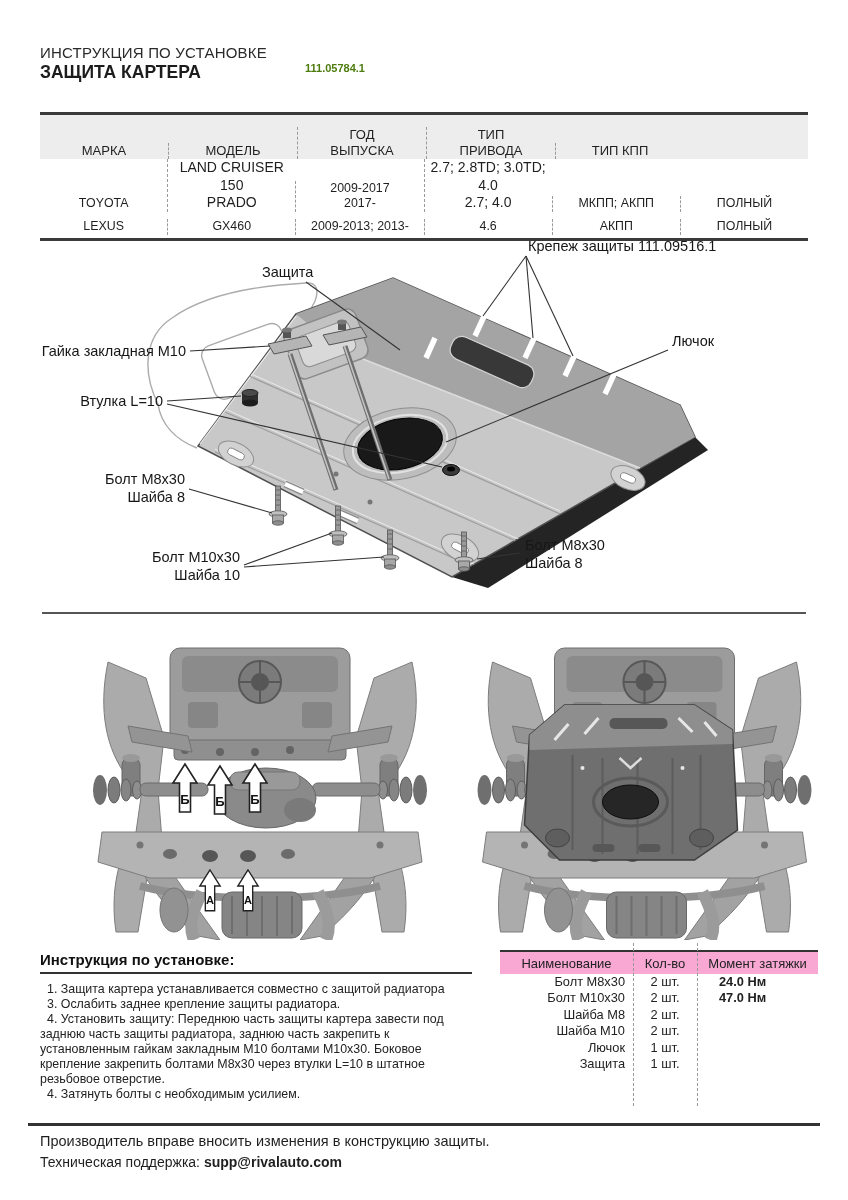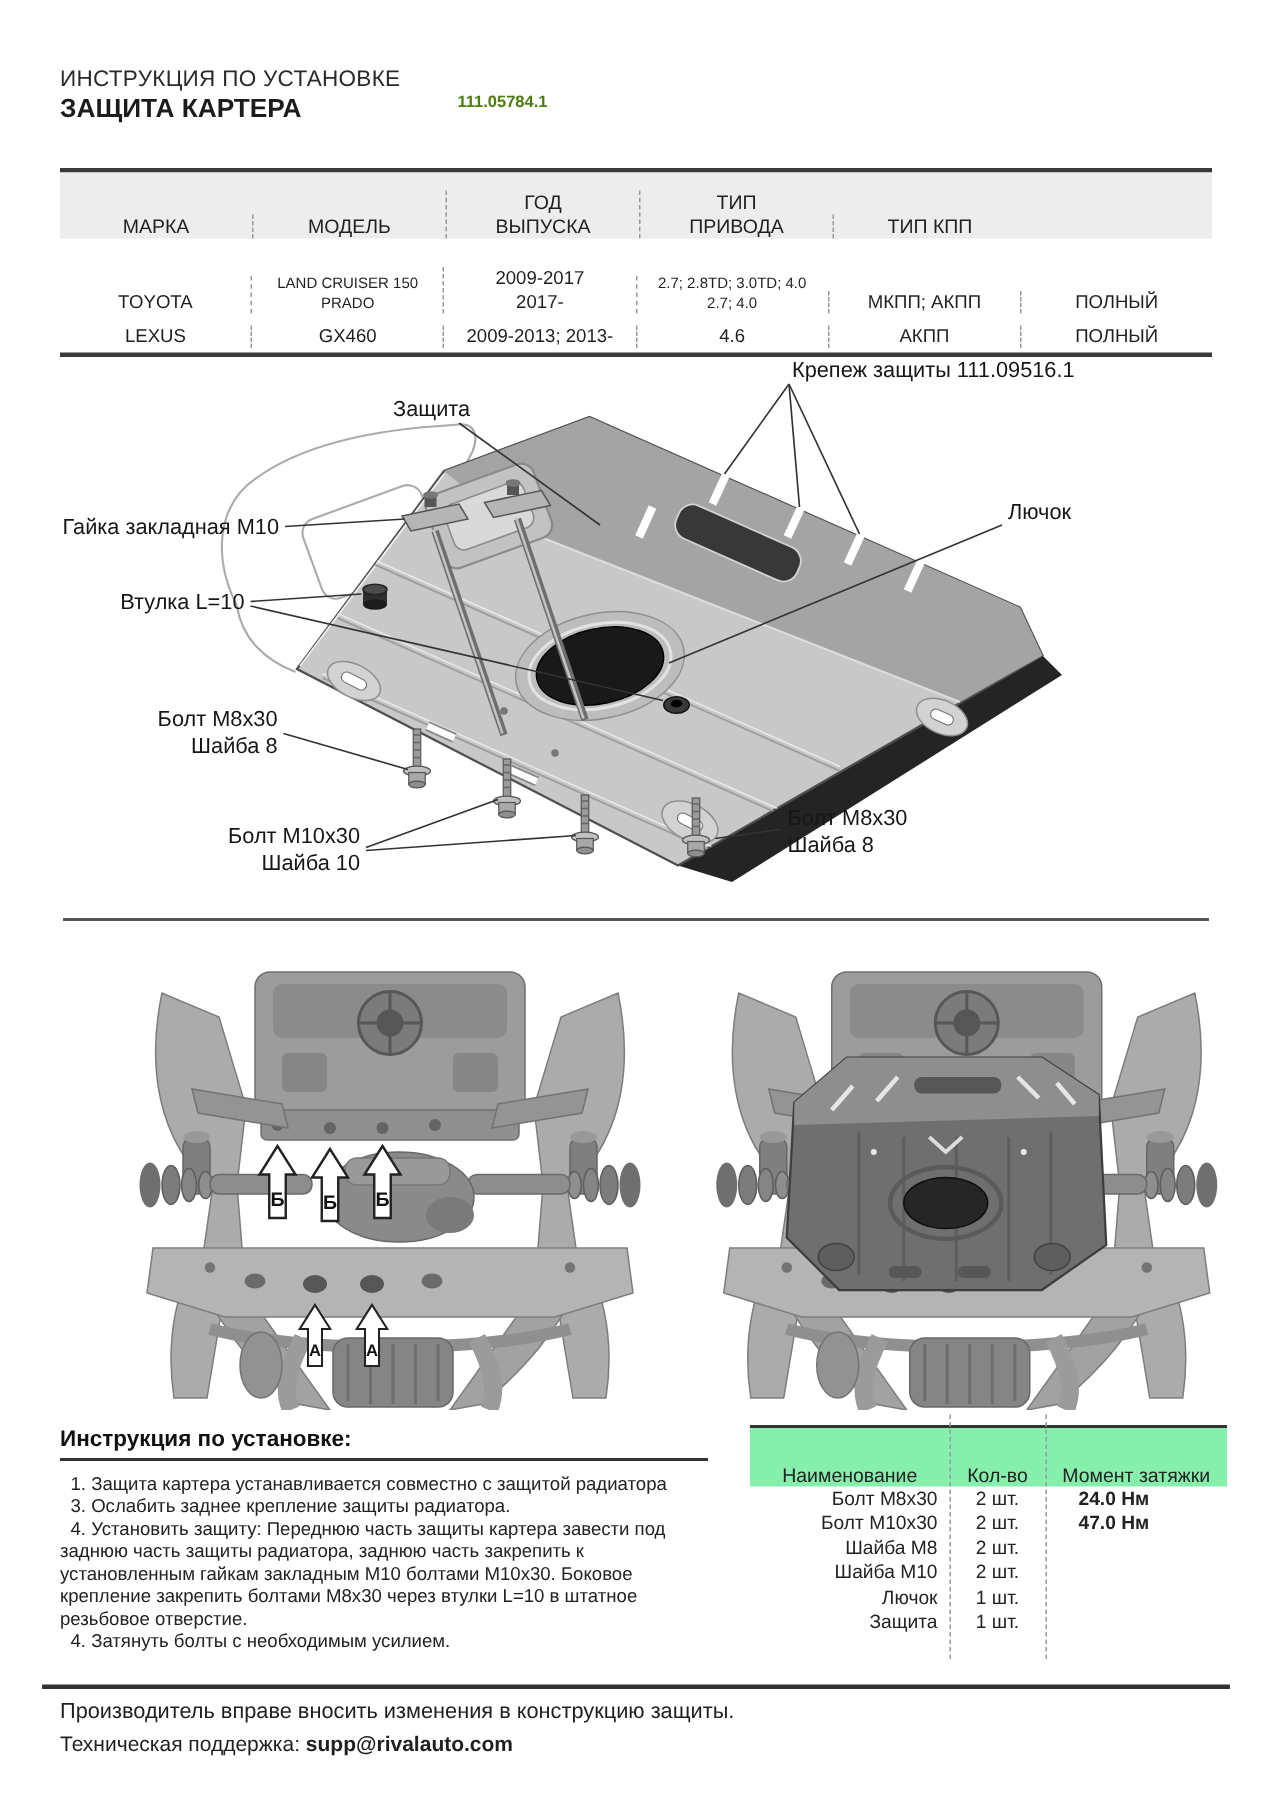--- a/index.html
+++ b/index.html
@@ -12,39 +12,39 @@
   
   .vt{position:absolute;left:40px;top:112px;width:768px;border-top:3px solid #3a3a3a;border-bottom:3px solid #3a3a3a;}
   .vt-row{display:flex;align-items:flex-end;}
   .vt-row.head{background:#ededed;min-height:44px;}
   .vt-row.r1{min-height:50px;}
   .vt-row.r2{min-height:23px;padding-bottom:3px;}
   .vt-cell{width:128px;display:flex;align-items:center;justify-content:center;text-align:center;
            white-space:pre-line;font-size:12.4px;line-height:1.25;color:#1f1f1f;}
   .vt-cell:not(:first-child){border-left:1px dashed #9a9a9a;}
   .vt-row.head .vt-cell{font-size:13px;}
-  .vt-cell.small{font-size:10px;}
+  .vt-cell.small{font-size:14px;}
   
   .diagram{position:absolute;left:40px;top:232px;}
   .dlabel{font-size:14.5px;fill:#161616;}
   .leader{stroke:#333;stroke-width:1.1;fill:none;}
   .divider{position:absolute;left:42px;top:612px;width:764px;border-top:2px solid #555;}
   .photo{position:absolute;top:640px;}
   .photo.left{left:70px;}
   .photo.right{left:452px;}
   .marker-letter{font-weight:bold;font-size:13px;fill:#111;text-anchor:middle;}
   
   .instructions{position:absolute;left:40px;top:951px;width:432px;}
   .sec-title{font-size:15px;font-weight:bold;color:#111;margin:0 0 4px 0;}
   .instructions .rule{border-top:2.5px solid #333;margin-bottom:8px;}
   .instructions p{margin:0;font-size:12.4px;line-height:15px;color:#222;text-indent:7px;}
   
   .parts{position:absolute;left:500px;top:946px;width:318px;}
   .parts .rule{border-top:2.5px solid #333;margin-top:4px;}
-  .phead{display:flex;background:#86efac;height:39px;align-items:flex-end;font-size:13px;}
+  .phead{display:flex;background:#f9a8d4;height:22px;align-items:center;font-size:13px;}
   .prow{display:flex;font-size:12.8px;line-height:16.4px;}
   .pc1{width:133px;box-sizing:border-box;}
   .pc2{width:64px;text-align:center;}
   .pc3{width:121px;box-sizing:border-box;}
   .phead .pc1,.phead .pc3{text-align:center;}
   .prow .pc1{text-align:right;padding-right:8px;}
   .prow .pc3{text-align:left;padding-left:22px;font-weight:bold;}
   .pdash{position:absolute;top:-3px;height:163px;border-left:1px dashed #9a9a9a;}
   .pdash.d1{left:133px;}
   .pdash.d2{left:197px;}

